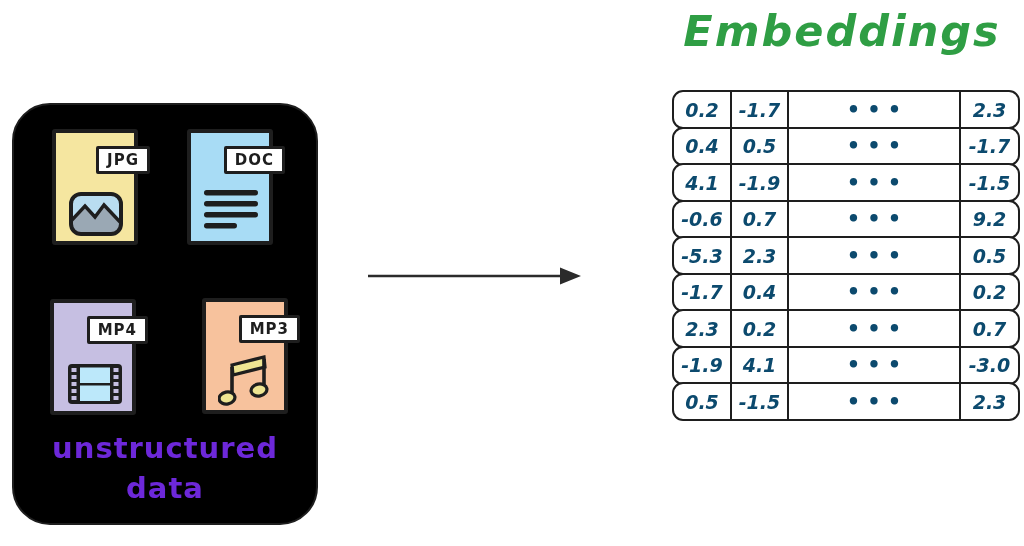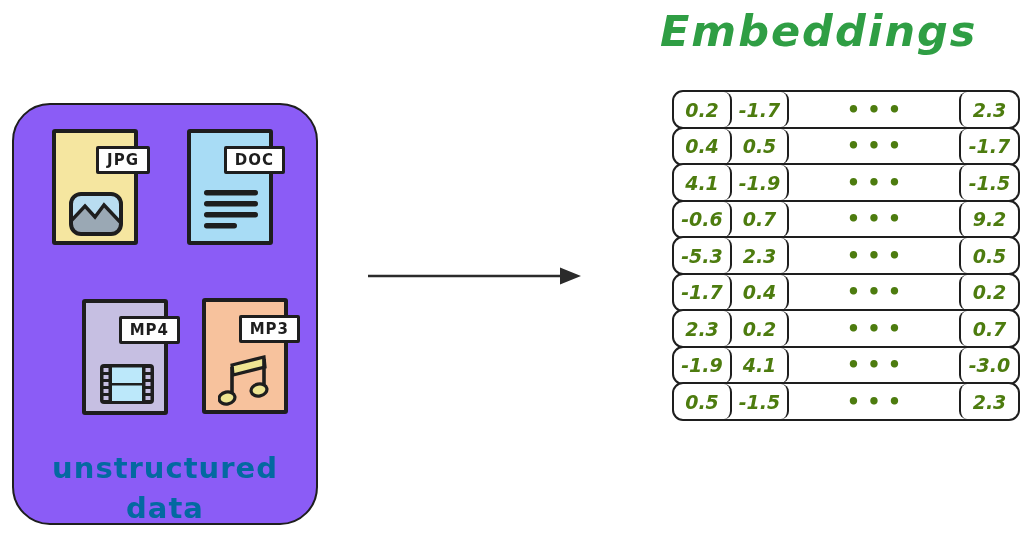--- a/index.html
+++ b/index.html
@@ -14,21 +14,21 @@
     overflow: hidden;
   }
 
   
   .source-box {
     position: absolute;
     left: 12px; top: 103px;
     width: 306px; height: 422px;
     border: 2.5px solid #1e1e1e;
     border-radius: 38px;
-    background: #8b5cf6;
+    background: #000000;
   }
   .file-card {
     position: absolute;
     width: 86px; height: 116px;
     border: 4px solid #1e1e1e;
     border-radius: 3px;
   }
   .card-jpg { left: 38px;  top: 24px;  }
   .card-doc { left: 173px; top: 24px; text-align: center;  }
   .card-mp4 { left: 36px;  top: 194px; }
@@ -49,39 +49,39 @@
     white-space: nowrap;
   }
   .file-icon { position: absolute; }
   .icon-jpg  { left: 12px; top: 58px; }
   .icon-doc  { left: 10px; top: 56px; }
   .icon-mp4  { left: 13px; top: 60px; }
   .icon-mp3  { left: 12px; top: 50px; }
 
   .caption {
     position: absolute;
-    left: 12px; top: 448px;
+    left: 12px; top: 428px;
     width: 306px;
     text-align: center;
-    color: #0369a1;
+    color: #6d28d9;
     font-size: 29px;
     font-weight: 600;
     line-height: 40px;
     letter-spacing: 1px;
   }
 
   
   .arrow-wrap { position: absolute; left: 368px; top: 265px; }
 
   
   .emb-title {
     position: absolute;
     left: 660px; top: 6px;
     width: 364px;
-    text-align: left;
+    text-align: center;
     font-size: 43px;
     font-weight: bold;
     font-style: italic;
     letter-spacing: 2px;
     color: #2f9e44;
   }
   .emb-table {
     position: absolute;
     left: 672px; top: 90px;
     width: 348px;
@@ -92,25 +92,24 @@
     height: 39px;
     border: 2.5px solid #1e1e1e;
     border-radius: 11px;
     background: #ffffff;
   }
   .t-row + .t-row { margin-top: -2.5px; }
   .t-cell {
     display: flex;
     align-items: center;
     justify-content: center;
-    color: #4d7c0f;
+    color: #0c4a6e;
     font-size: 19px;
     font-weight: 600;
     font-style: italic;
-    border-radius: 8px;
   }
   .t-c1, .t-c2 { border-right: 2.5px solid #1e1e1e; }
   .t-c4 { border-left: 2.5px solid #1e1e1e; }
   .t-dots {
     font-size: 21px;
     font-weight: bold;
     letter-spacing: 7px;
     font-style: normal;
     padding-left: 7px;
   }
@@ -139,21 +138,21 @@
     <div class="file-card card-doc" style="background: rgb(168, 220, 245);">
       <svg class="file-icon icon-doc" width="60" height="44" viewBox="0 0 60 44">
         <rect x="3" y="1" width="54" height="5.5" rx="2.7" fill="#1e1e1e"></rect>
         <rect x="3" y="12" width="54" height="5.5" rx="2.7" fill="#1e1e1e"></rect>
         <rect x="3" y="23" width="54" height="5.5" rx="2.7" fill="#1e1e1e"></rect>
         <rect x="3" y="34" width="33" height="5.5" rx="2.7" fill="#1e1e1e"></rect>
       </svg>
       <span class="file-badge">DOC</span>
     </div>
 
-    <div class="file-card card-mp4" style="background: rgb(198, 191, 226); margin-left: 32px;">
+    <div class="file-card card-mp4" style="background: rgb(198, 191, 226);">
       <svg class="file-icon icon-mp4" width="56" height="42" viewBox="0 0 56 42">
         <rect x="1" y="1" width="54" height="40" rx="4" fill="#1e1e1e"></rect>
         <rect x="13" y="4.5" width="30" height="15.5" fill="#bce8fa"></rect>
         <rect x="13" y="22.5" width="30" height="15.5" fill="#bce8fa"></rect>
         <g fill="#c6bfe2">
           <rect x="4.5" y="5" width="5" height="4"></rect>
             <rect x="4.5" y="12" width="5" height="4"></rect>
           <rect x="4.5" y="19" width="5" height="4"></rect>
             <rect x="4.5" y="26" width="5" height="4"></rect>
           <rect x="4.5" y="33" width="5" height="4"></rect>

